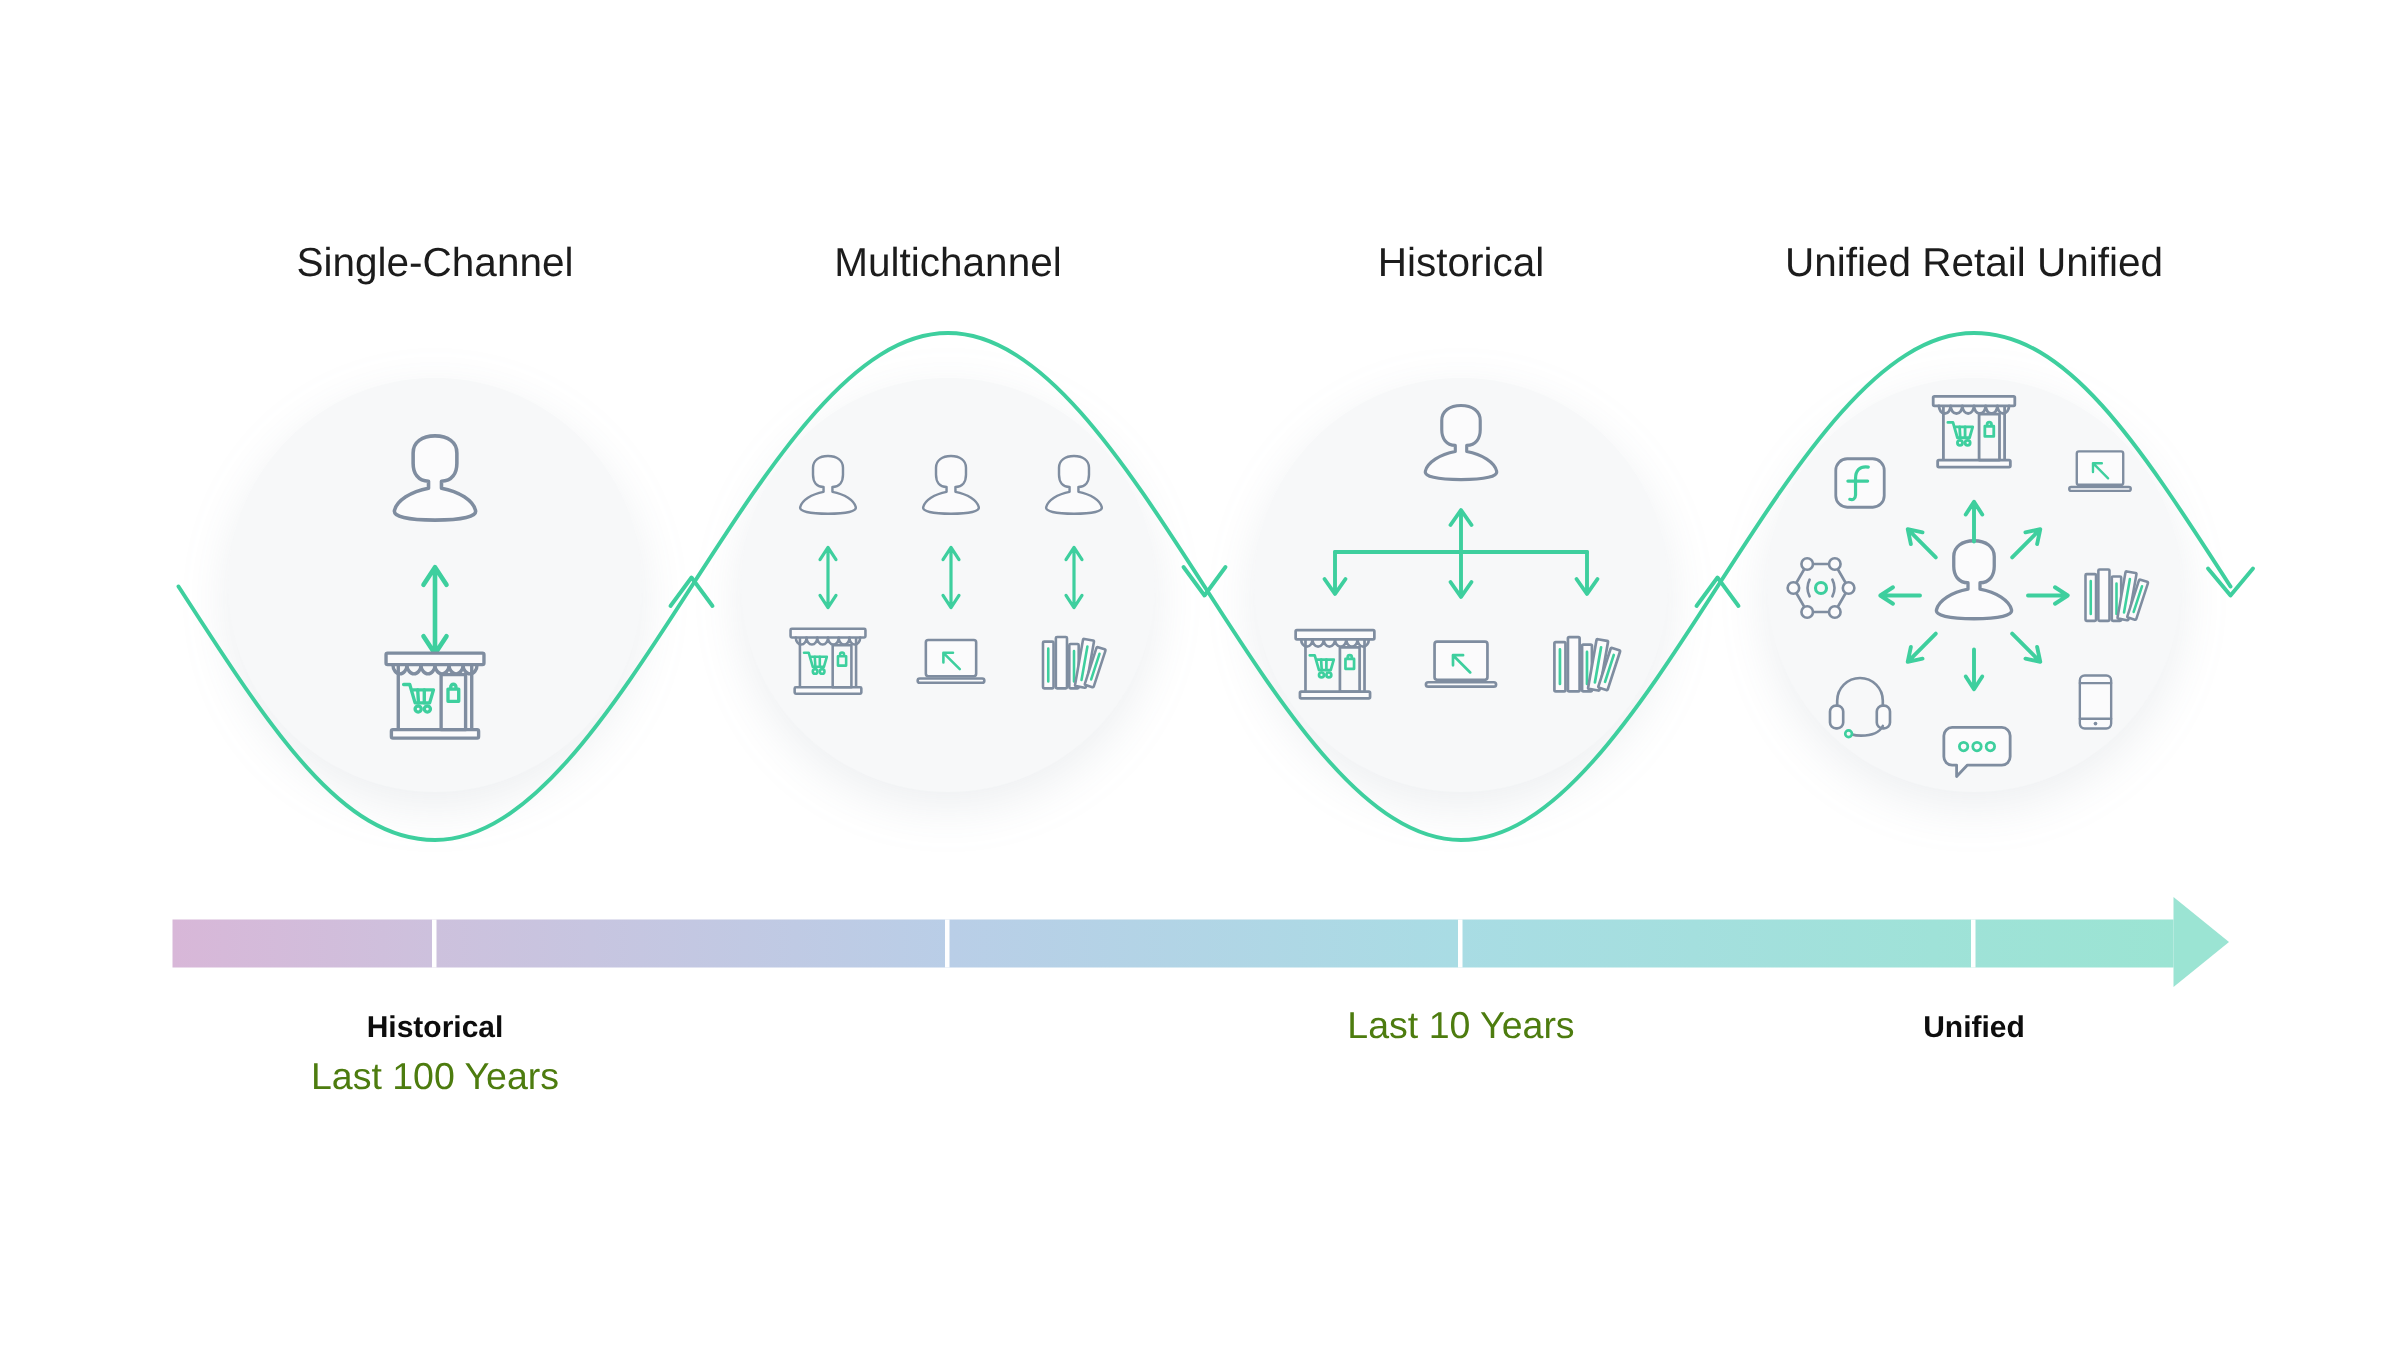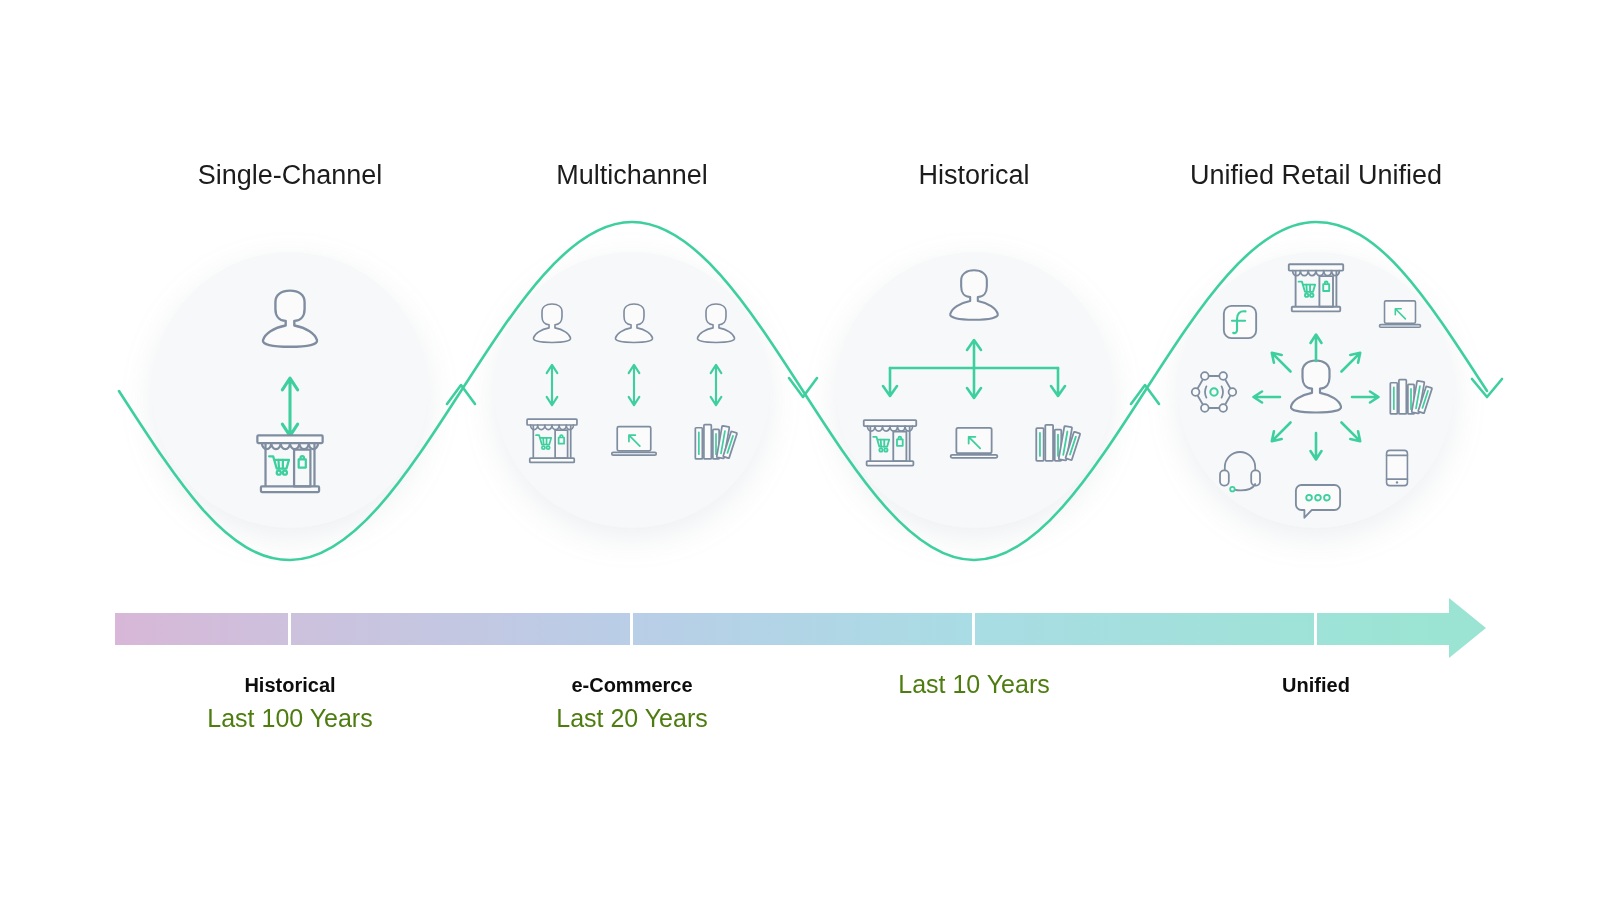--- a/index.html
+++ b/index.html
@@ -197,24 +197,20 @@
   <div class="timeline-divider" style="left:288px"></div>
   <div class="timeline-divider" style="left:630px"></div>
   <div class="timeline-divider" style="left:972px"></div>
   <div class="timeline-divider" style="left:1314px"></div>
   <div class="timeline-arrowhead"></div>
 
   <div class="stage-caption" style="left:130px">
     <div class="era">Historical</div>
     <div class="time">Last 100 Years</div>
   </div>
-  <div class="stage-caption" style="left:472px">
-    <div class="era">e-Commerce</div>
-    <div class="time">Last 20 Years</div>
-  </div>
   <div class="stage-caption" style="left:814px">
     <div class="time">Last 10 Years</div>
   </div>
   <div class="stage-caption" style="left:1156px">
     <div class="era">Unified</div>
   </div>
 
 </div>
 
 </body></html>

